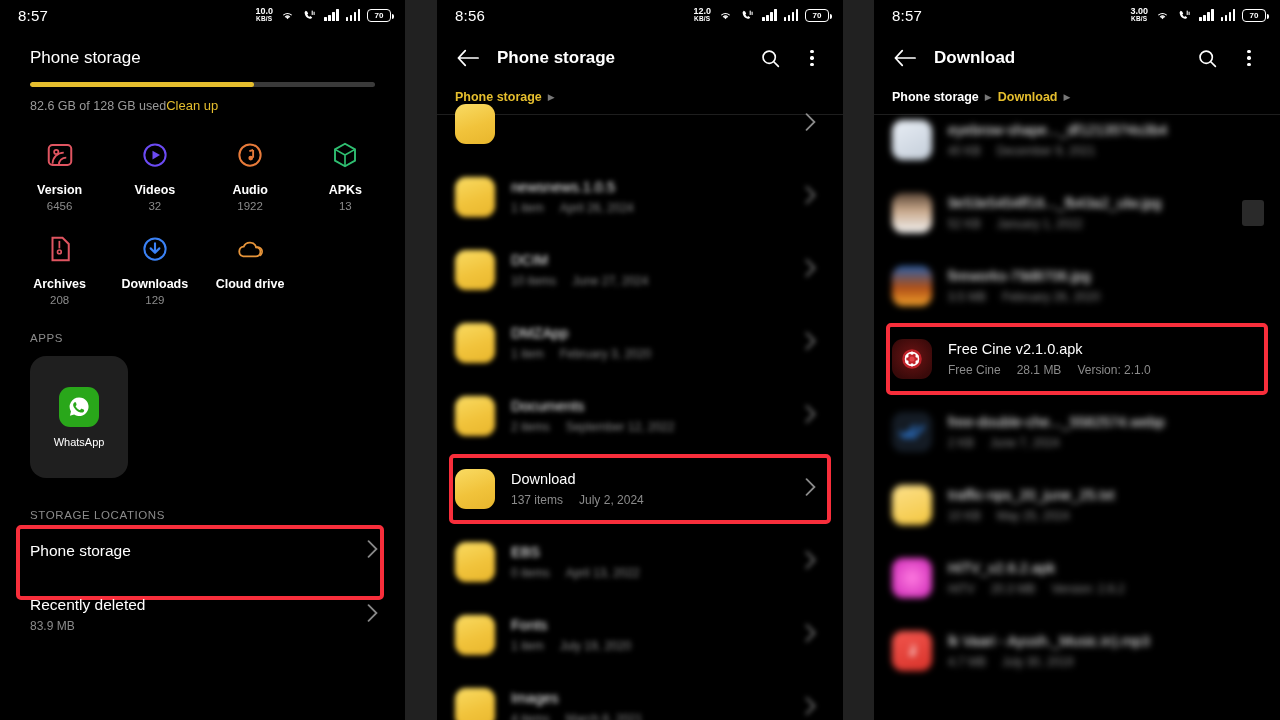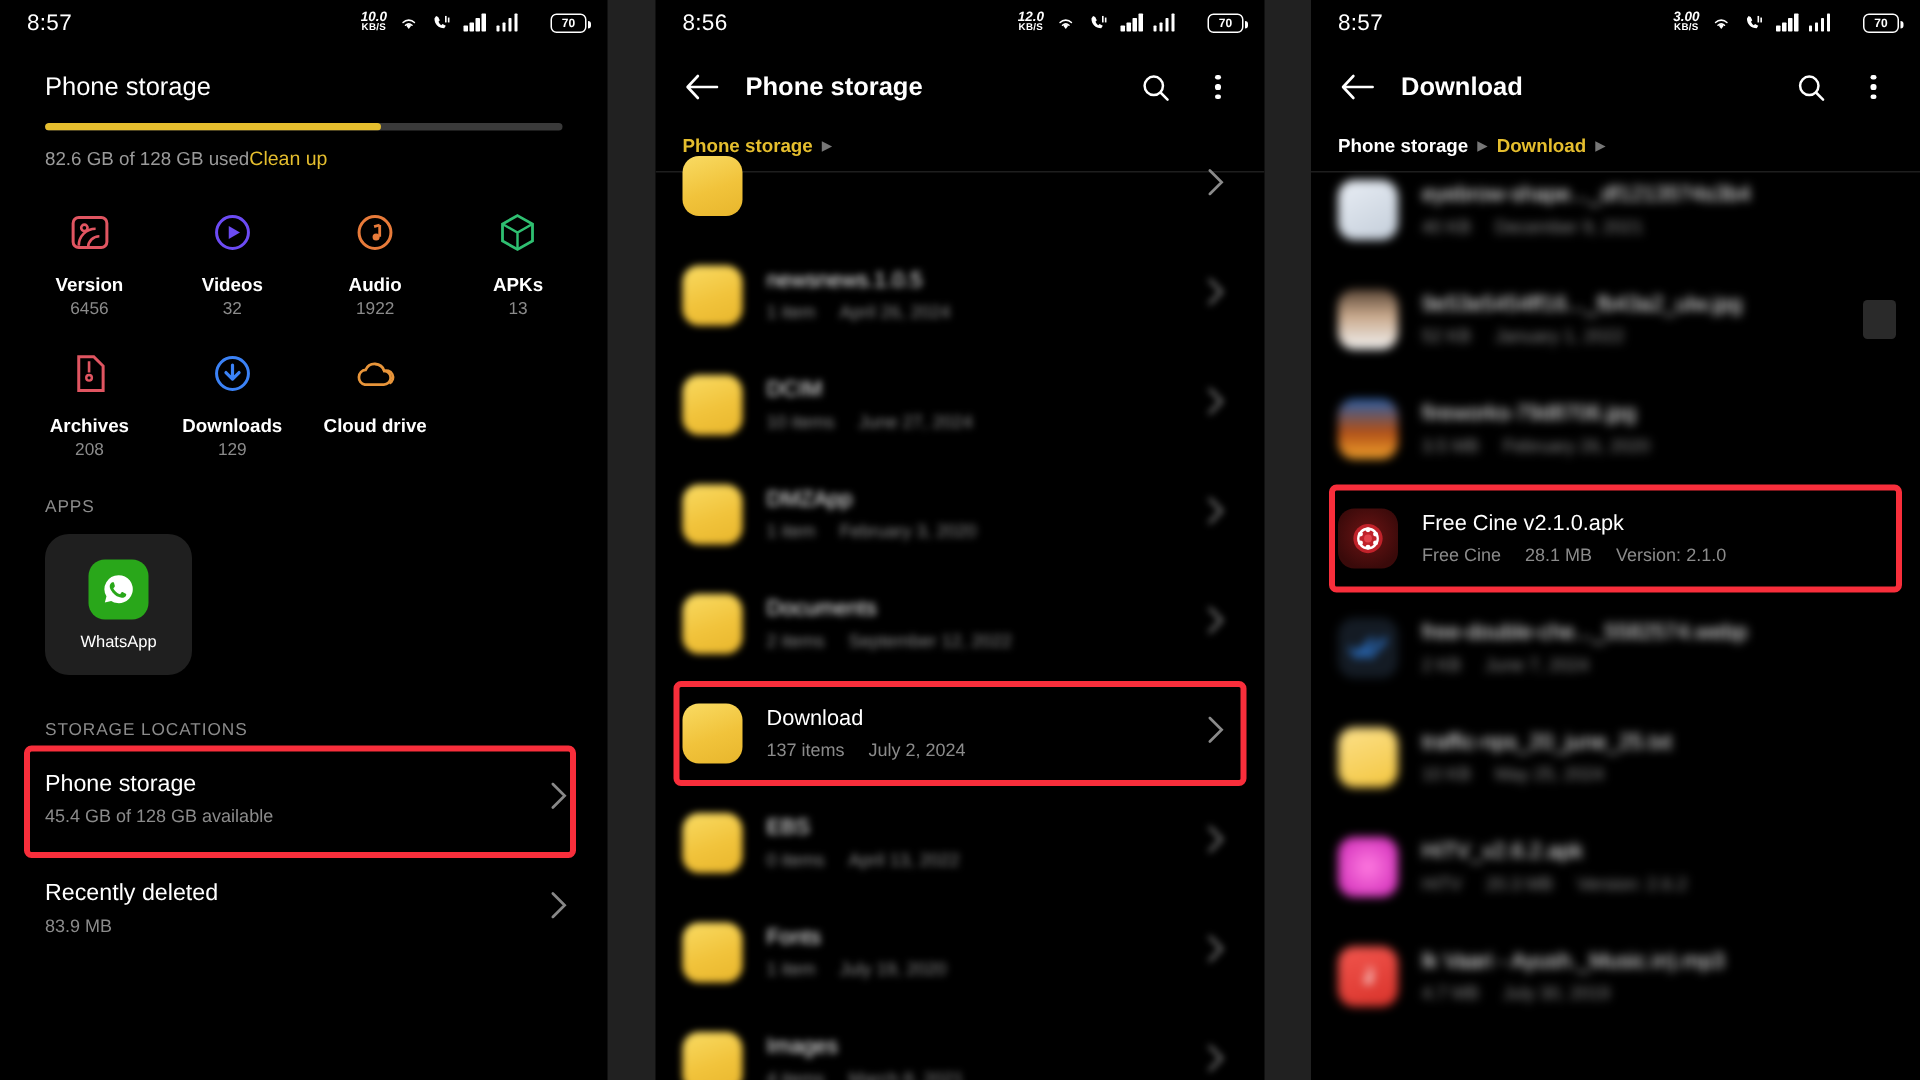--- a/index.html
+++ b/index.html
@@ -21,50 +21,50 @@
 
   
   .statusbar {
     height: 30px; display: flex; align-items: center;
     justify-content: space-between; padding: 0 14px 0 18px;
     color: #fff;
   }
   .sb-time { font-size: 15px; font-weight: 400; letter-spacing: .2px; }
   .sb-icons { display: flex; align-items: center; gap: 7px; }
   .sb-kbs { display: flex; flex-direction: column; align-items: center; line-height: 1; }
-  .sb-kbs .n { font-size: 9px; font-weight: 700; font-style: italic; }
+  .sb-kbs .n { font-size: 9px; font-weight: 700; }
   .sb-kbs .u { font-size: 6.5px; font-weight: 700; letter-spacing: .2px; }
   .sig { display: flex; align-items: flex-end; gap: 1.5px; height: 12px; }
   .sig i { display: block; width: 2.5px; background: #fff; border-radius: .5px; }
   .sig i:nth-child(1){height:4px}.sig i:nth-child(2){height:6.5px}
   .sig i:nth-child(3){height:9px}.sig i:nth-child(4){height:12px}
   .batt {
     width: 24px; height: 13px; border: 1.3px solid #fff; border-radius: 4px;
     display: flex; align-items: center; justify-content: center;
-    font-size: 8px; font-weight: 700; color: #fff; position: relative; margin-left: 15px;
+    font-size: 8px; font-weight: 700; color: #fff; position: relative;
   }
   .batt::after { content:""; position:absolute; right:-3.5px; top:4px; width:2px; height:5px; background:#fff; border-radius:0 2px 2px 0; }
 
   
   .p1-title { color:#fff; font-size:17px; font-weight:400; padding: 18px 30px 0 30px; }
   .p1-bar-wrap { margin: 14px 30px 0 30px; height: 5px; background: #3a3a3a; border-radius: 3px; overflow: hidden; }
   .p1-bar-fill { height: 100%; background: #E5BE2E; border-radius: 3px; }
   .p1-sub { display:flex; justify-content:flex-start; align-items:center; margin: 11px 30px 0 30px; }
   .p1-used { color:#9a9a9a; font-size:12.5px; }
   .p1-clean { color:#E5BE2E; font-size:13px; }
 
   .cat-grid { display:grid; grid-template-columns: repeat(4,1fr); row-gap: 17px; margin: 22px 12px 0 12px; }
   .cat { display:flex; flex-direction:column; align-items:center; }
   .cat-ic { width:40px; height:40px; display:flex; align-items:center; justify-content:center; }
   .cat-label { color:#fff; font-size:12.5px; font-weight:700; margin-top:8px; }
   .cat-count { color:#8b8b8b; font-size:11.5px; margin-top:3px; }
 
   .sec-head { color:#8b8b8b; font-size:11.5px; letter-spacing:.6px; margin: 26px 0 0 30px; }
   .app-tile {
-    width: 98px; height: 94px; margin: 12px 0 0 30px; background: #1f1f1f;
+    width: 98px; height: 122px; margin: 12px 0 0 30px; background: #1f1f1f;
     border-radius: 16px; display:flex; flex-direction:column; align-items:center;
     justify-content:center; gap: 9px;
   }
   .wa-icon { width:40px; height:40px; border-radius:11px; background:#29A71A; display:flex; align-items:center; justify-content:center; }
   .app-name { color:#fff; font-size:11px; }
 
   .loc-row { position: relative; padding: 11px 30px; }
   .loc-title { color:#fff; font-size:15.5px; }
   .loc-sub { color:#8b8b8b; font-size:12px; margin-top:5px; }
   .chev { position:absolute; right:26px; top:50%; transform:translateY(-50%); }
@@ -259,21 +259,20 @@
           </svg>
       </span>
       <span class="app-name">WhatsApp</span>
     </div>
 
     <div class="sec-head" style="margin-top:31px">STORAGE LOCATIONS</div>
 
     <div style="position:relative; margin-top:10px">
       <div class="loc-row">
         <div class="loc-title">Phone storage</div>
-        <div class="loc-sub">45.4 GB of 128 GB available</div>
         <span class="chev">
           <svg width="13" height="18" viewBox="0 0 10 16">
               <path d="M1.5 1l7 7-7 7" stroke="#888" stroke-width="1.6" fill="none" stroke-linecap="round"></path>
             </svg>
         </span>
       </div>
       <div class="hl" style="left:16px; top:-6px; width:368px; height:75px;"></div>
 
       <div class="loc-row" style="margin-top:14px">
         <div class="loc-title">Recently deleted</div>

